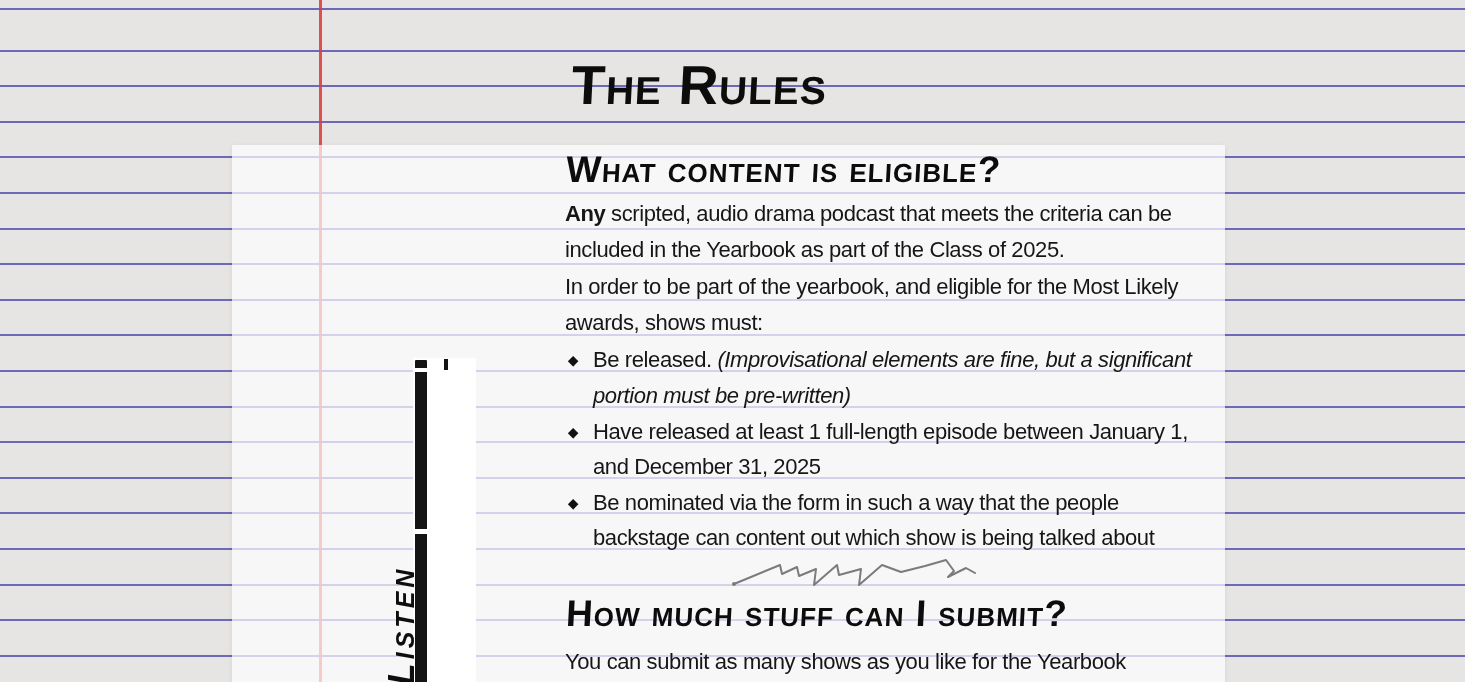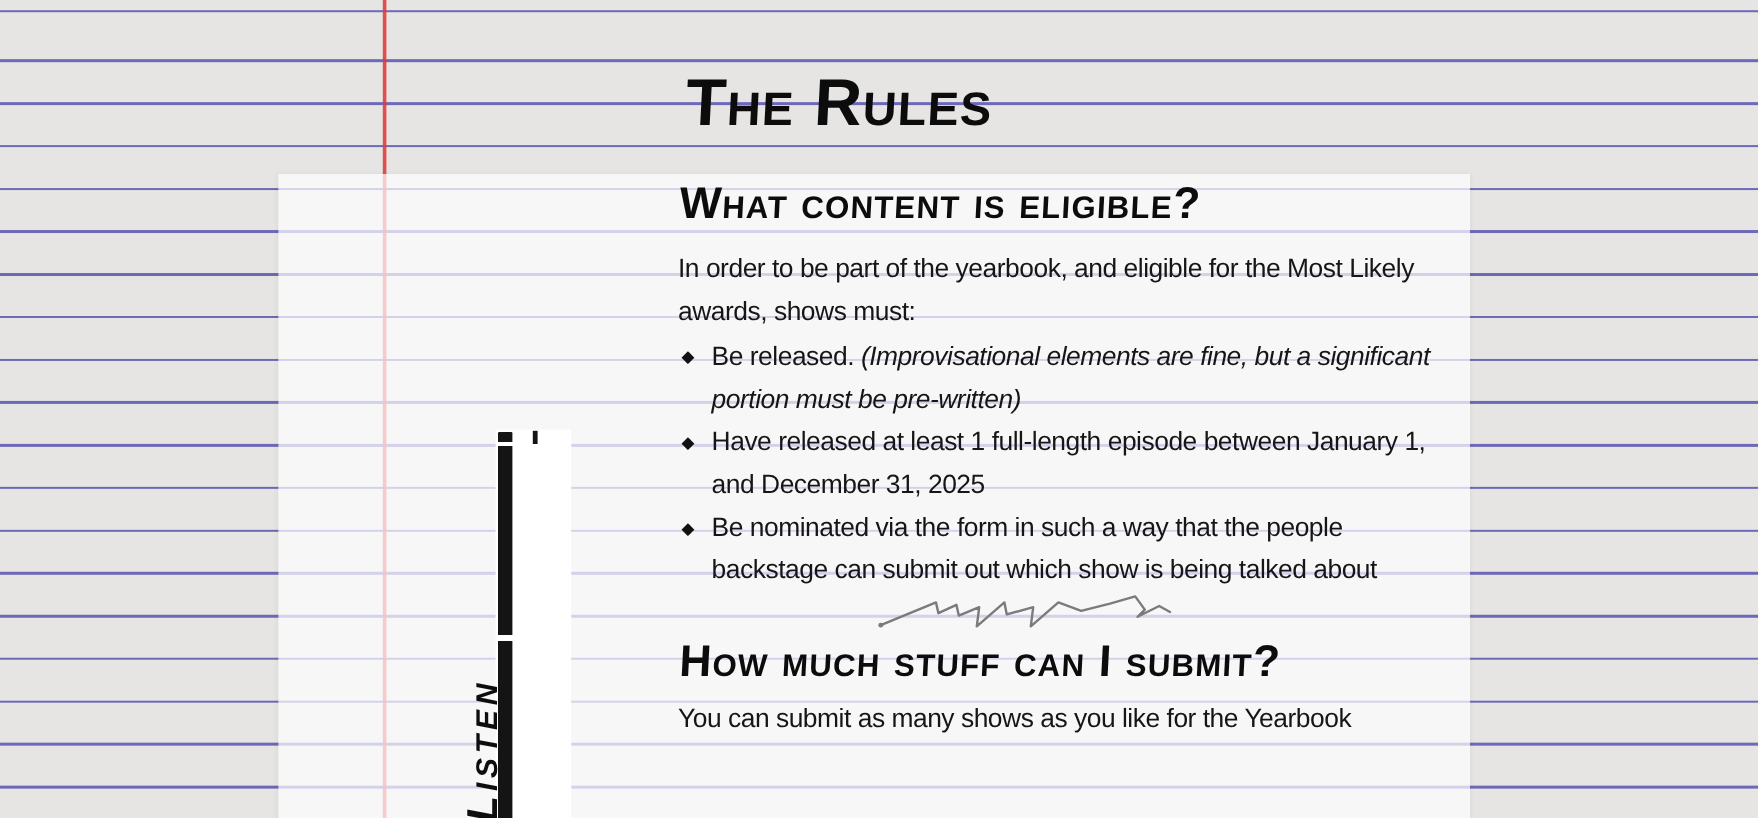--- a/index.html
+++ b/index.html
@@ -41,21 +41,21 @@
   }
   .column h2{
     font-size:37px;line-height:44px;margin:0;
   }
   .h2-eligible{margin-top:4px;}
   .body-text{
     font-size:22px;line-height:35.6px;letter-spacing:-0.4px;
     margin:0;color:#161616;
   }
   .p-intro{margin-top:4px;}
-  .p-criteria{margin-top:14px;}
+  .p-criteria{margin-top:2px;}
   .criteria-list{
     list-style:none;margin:2px 0 0 0;padding:0;
   }
   .criteria-list li{
     display:flex;gap:12px;margin:0;
   }
   .bullet{
     flex:0 0 16px;font-size:14px;line-height:35.6px;color:#111;
     padding-top:1px;text-align:center;
   }
@@ -106,35 +106,36 @@
   <div class="listen-tab">
     <div class="brush-bar"></div>
     <div class="brush-dash"></div>
     <p class="listen-label marker">Listen</p>
   </div>
 
   <div class="column">
 
     <h2 class="marker h2-eligible">What content is eligible?</h2>
 
+    <p class="body-text p-intro"><b>Any</b><span> scripted, audio drama podcast that meets the criteria can be included in the Yearbook as part of the Class of 2025.</span></p>
 
     <p class="body-text p-criteria">In order to be part of the yearbook, and eligible for the Most Likely awards, shows must:</p>
 
     <ul class="criteria-list body-text">
       <li>
         <span class="bullet">◆</span>
         <span class="li-body"><span>Be released. </span><span class="note">(Improvisational elements are fine, but a significant portion must be pre-written)</span></span>
       </li>
       <li>
         <span class="bullet">◆</span>
         <span class="li-body"><span>Have released at least 1 full-length episode between January 1, and December 31, 2025</span><span class="note"></span></span>
       </li>
       <li>
         <span class="bullet">◆</span>
-        <span class="li-body"><span>Be nominated via the form in such a way that the people backstage can submit out which show is being talked about</span><span class="note"></span></span>
+        <span class="li-body"><span>Be nominated via the form in such a way that the people backstage can content out which show is being talked about</span><span class="note"></span></span>
       </li>
     </ul>
 
     <div class="squiggle-wrap">
       <svg width="250" height="38" viewBox="0 0 250 38">
         <circle cx="4" cy="32" r="2" fill="#7b7b7b"></circle>
         <polyline points="4,32 50,13 52,22 67,15 69,24 86,17 84,33 107,13 109,23 131,17 129,33 152,13 171,20 195,14 216,8 224,19 218,25 236,16 245,21" fill="none" stroke="#7b7b7b" stroke-width="2" stroke-linejoin="round" stroke-linecap="round"></polyline>
       </svg>
     </div>
 

